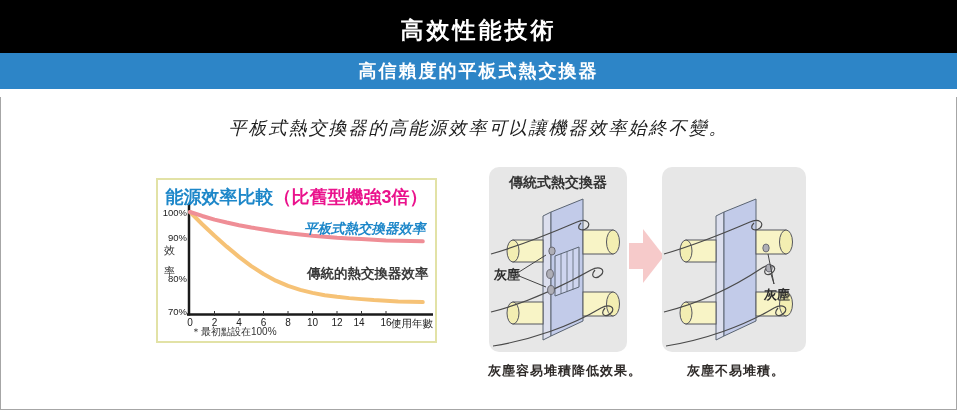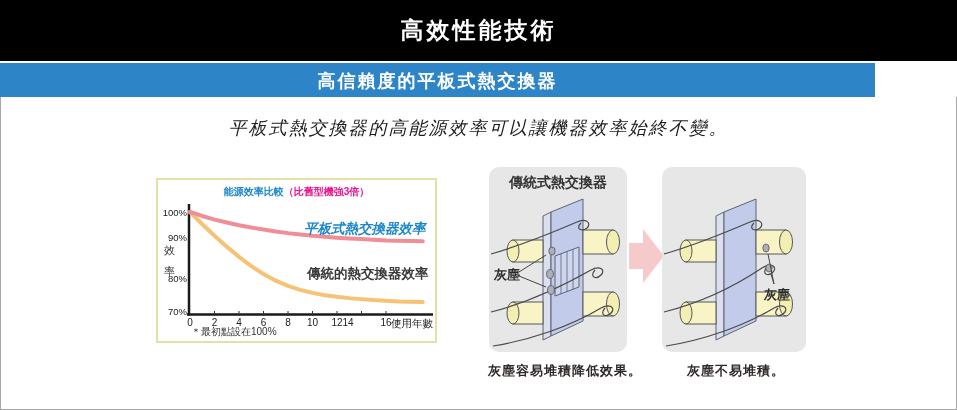--- a/index.html
+++ b/index.html
@@ -3,35 +3,35 @@
 <meta charset="utf-8">
 <style>
   html,body{margin:0;padding:0;background:#fff;}
   .page{position:relative;width:957px;height:410px;overflow:hidden;
         font-family:"Liberation Sans",sans-serif;background:#fff;}
 
   
   .header-bar{position:absolute;left:0;top:0;width:957px;height:61px;background:#000;
               display:flex;align-items:center;justify-content:center;text-decoration:underline;}
   .header-bar .title{color:#fff;font-size:23px;font-weight:bold;letter-spacing:3px;}
-  .section-banner{position:absolute;left:0;top:63px;width:875px;height:36px;background:#2d85c7;
+  .section-banner{position:absolute;left:0;top:53px;width:957px;height:36px;background:#2d85c7;
               display:flex;align-items:center;justify-content:center;}
   .section-banner .title{color:#fff;font-size:18px;font-weight:bold;letter-spacing:2px;}
 
   
   .content{position:absolute;left:0;top:97px;width:955px;height:312px;background:#fff;
            border:1px solid #a6a6a6;border-top:none;}
   .lead-text{position:absolute;left:0;top:116px;width:957px;text-align:center;
              font-size:18px;color:#1c1c1c;letter-spacing:2px;font-style:italic;}
 
   
   .chart-box{position:absolute;left:156px;top:178px;width:277px;height:161px;
              border:2px solid #e2e2a6;background:#fff;}
   .chart-title{position:absolute;left:0;top:5px;width:277px;text-align:center;
-               font-size:10px;font-weight:bold;white-space:nowrap;}
+               font-size:18px;font-weight:bold;white-space:nowrap;}
   .chart-title .t-main{color:#1d87c9;}
   .chart-title .t-hi{color:#ea128c;}
   .y-axis-label{position:absolute;left:6px;top:60px;width:13px;font-size:11px;color:#333;
                 word-break:break-all;line-height:21px;text-align:left;}
   #chart-svg{position:absolute;left:0;top:0;}
   .series-label{position:absolute;font-size:13.5px;font-weight:bold;white-space:nowrap;}
   .series-label[data-series-label="0"]{left:146px;top:40px;font-style:italic;}
   .series-label[data-series-label="1"]{left:149px;top:85px;}
   .xtick{position:absolute;top:137px;width:20px;text-align:center;font-size:10px;color:#222;}
   .ytick{position:absolute;left:0;width:29px;text-align:right;font-size:9.5px;color:#222;}
@@ -105,21 +105,21 @@
     <span class="series-label" data-series-label="0" style="color: rgb(29, 135, 201);">平板式熱交換器效率</span>
     <span class="series-label" data-series-label="1" style="color: rgb(58, 58, 58);">傳統的熱交換器效率</span>
     <div id="x-ticks">
         <span class="xtick" style="left: 22px;">0</span>
         <span class="xtick" style="left: 46.5px;">2</span>
         <span class="xtick" style="left: 71px;">4</span>
         <span class="xtick" style="left: 95.5px;">6</span>
         <span class="xtick" style="left: 120px;">8</span>
         <span class="xtick" style="left: 144.5px;">10</span>
         <span class="xtick" style="left: 169px;">12</span>
-        <span class="xtick" style="left: 180px;">14</span>
+        <span class="xtick" style="left: 191px;">14</span>
         <span class="xtick" style="left: 218px;">16</span>
       </div>
     <div id="y-ticks">
         <span class="ytick" style="top: 27px;">100%</span>
         <span class="ytick" style="top: 52px;">90%</span>
         <span class="ytick" style="top: 93px;">80%</span>
         <span class="ytick" style="top: 126px;">70%</span>
       </div>
     <span class="x-axis-unit">使用年數</span>
     <span class="chart-footnote">＊最初點設在100%</span>

